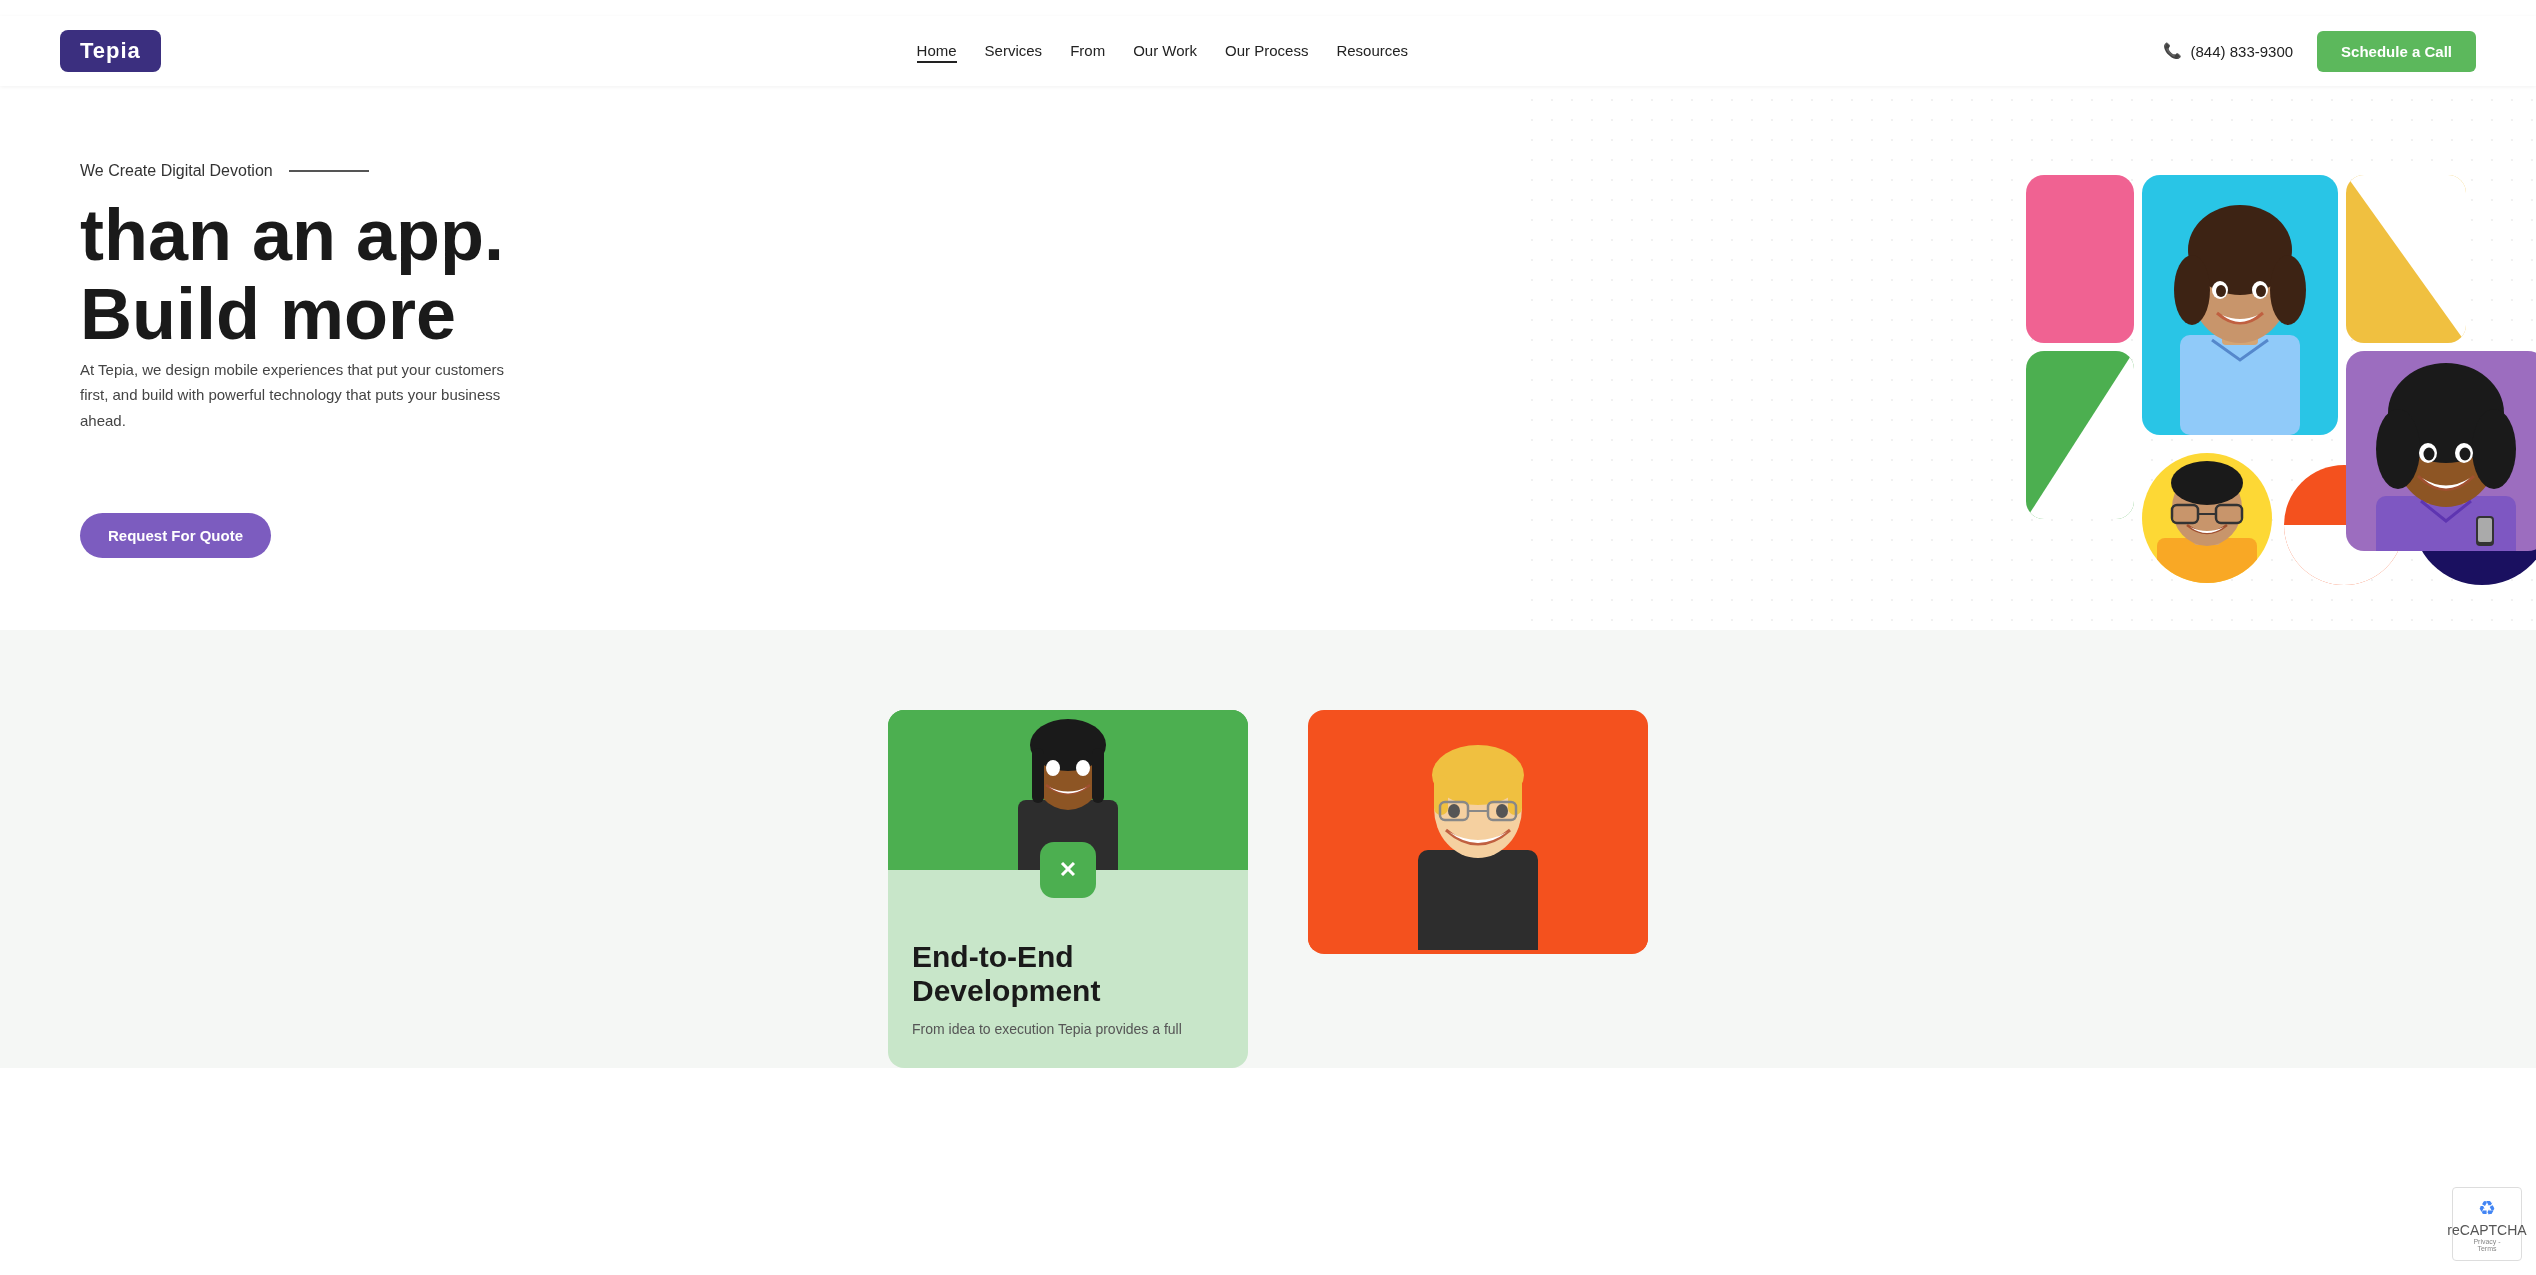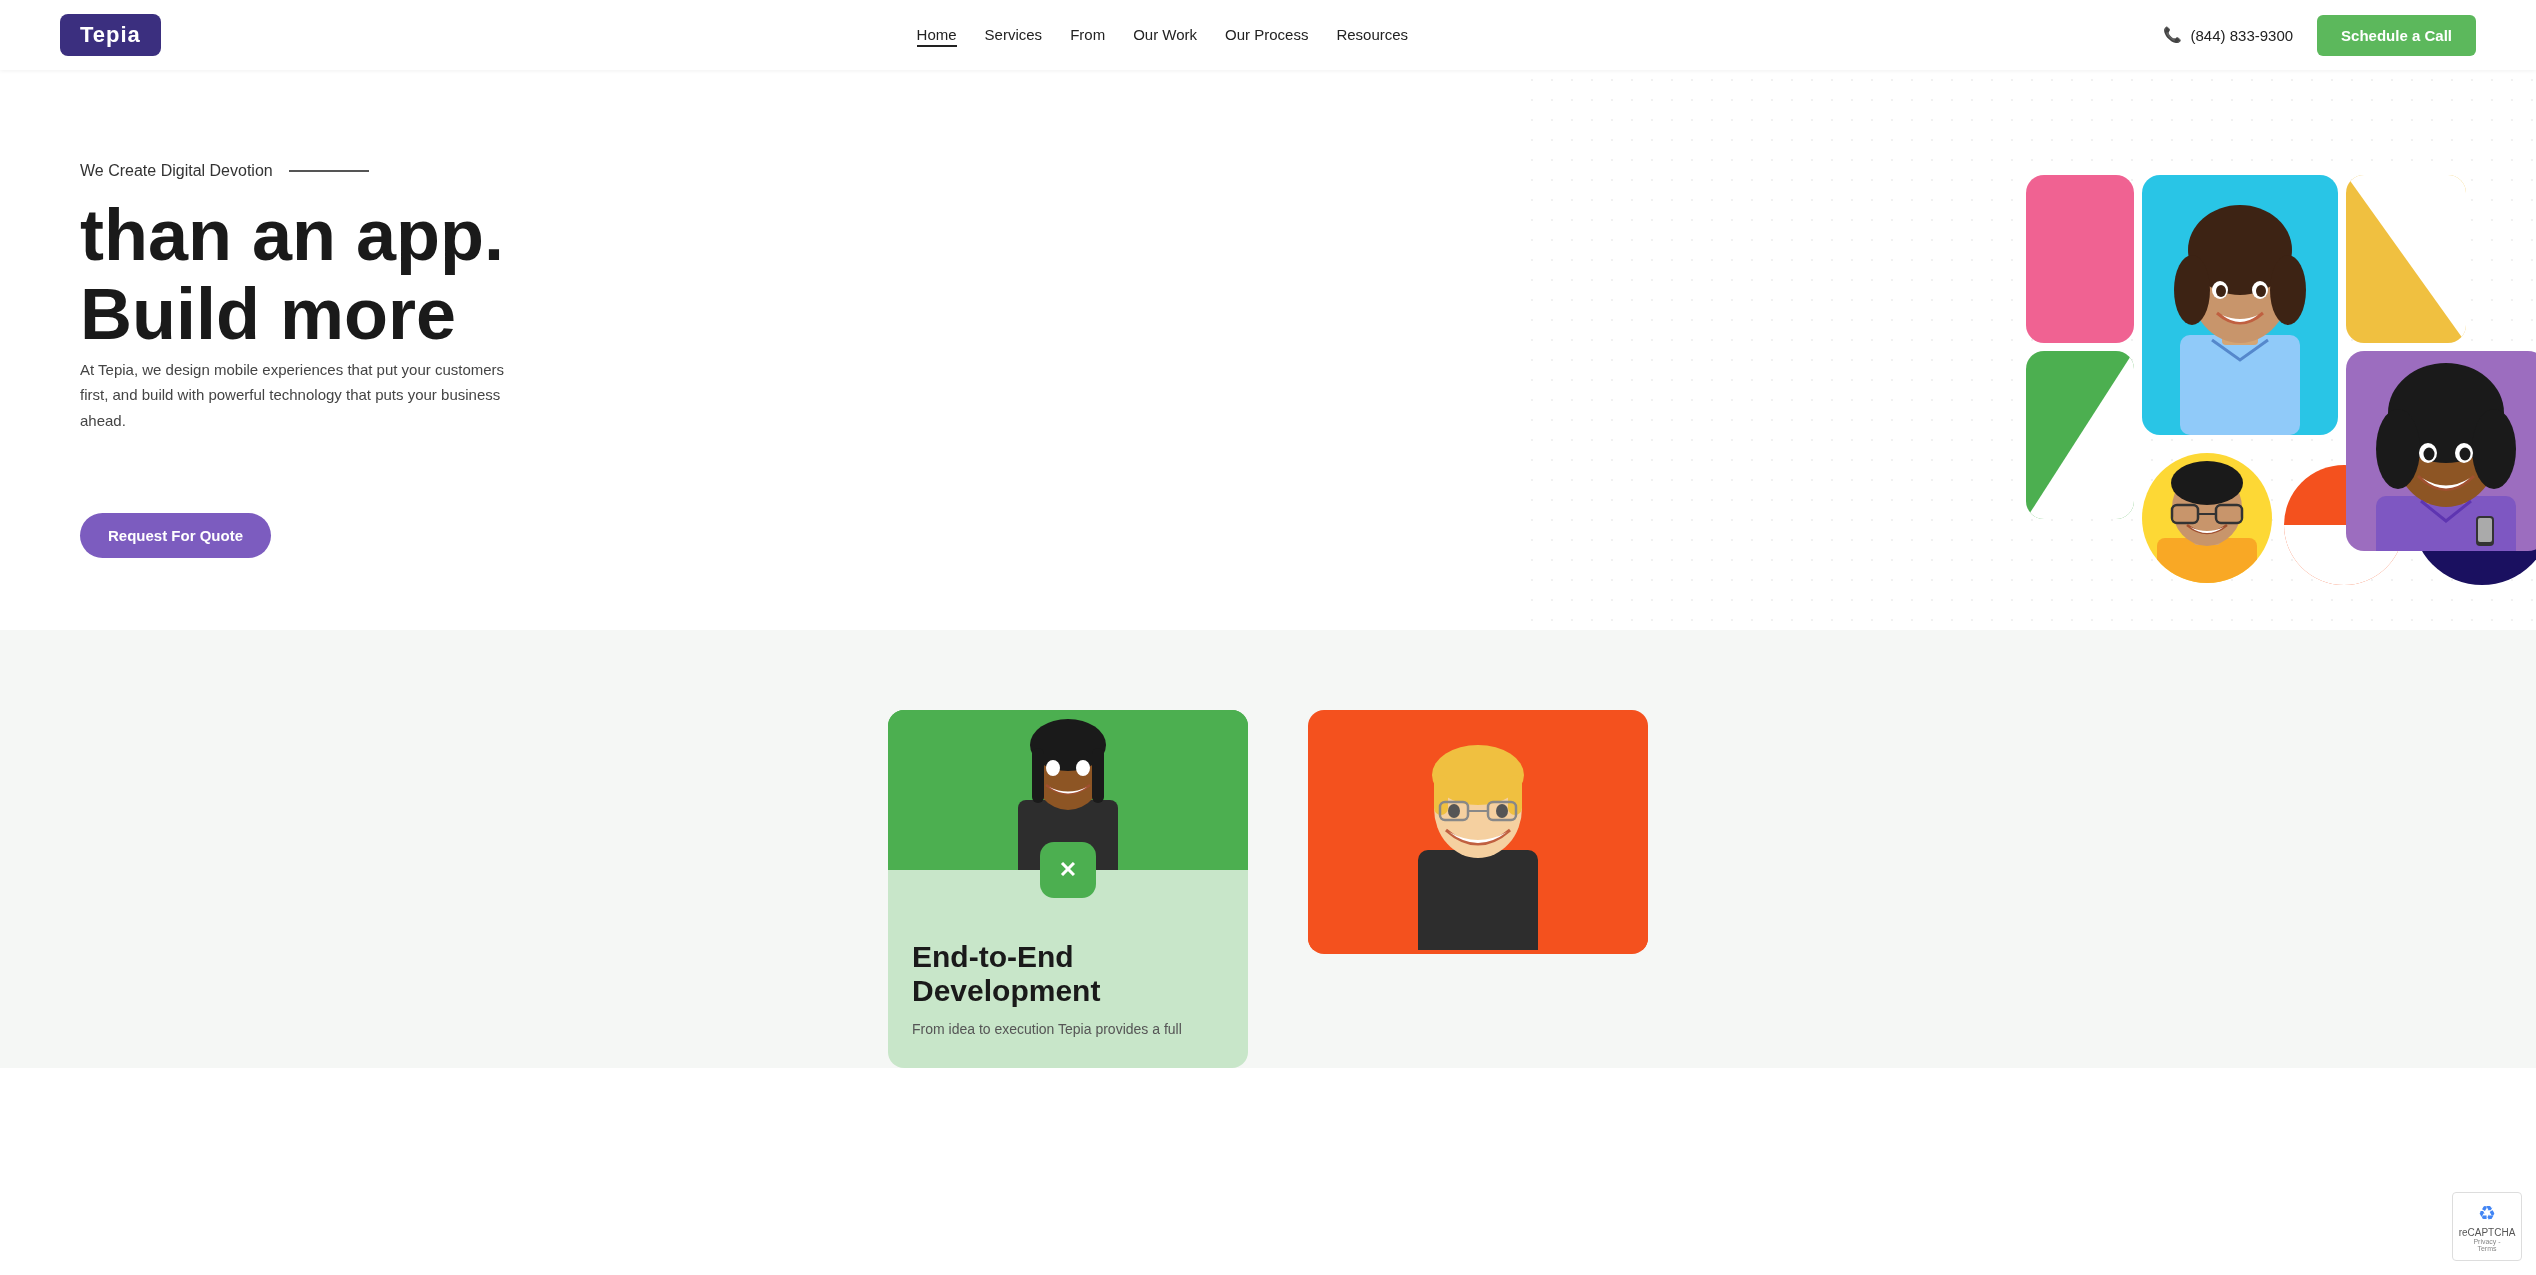--- a/index.html
+++ b/index.html
@@ -8,21 +8,21 @@
     
     nav {
       display: flex;
       align-items: center;
       justify-content: space-between;
       padding: 14px 60px;
       height: 70px;
       background: #fff;
       box-shadow: 0 1px 4px rgba(0,0,0,0.06);
       position: sticky;
-      top: 0;
+      top: 16px;
       z-index: 100;
     }
     .nav-logo {
       background: #3b2f7f;
       color: #fff;
       font-size: 22px;
       font-weight: 700;
       padding: 8px 20px;
       border-radius: 8px;
       letter-spacing: 1px;
@@ -381,15 +381,15 @@
 
       <path d="M138 100 Q170 128 202 100" stroke="#c06040" stroke-width="3" fill="none"></path>
       <path d="M141 102 Q170 124 199 102 Q170 118 141 102" fill="#fff"></path>
     </svg>
   </div>
 
 </section>
 
 <div class="recaptcha-badge">
   <div class="recaptcha-logo">♻</div>
-  <span style="font-size:10px; color:#555; text-align:center;">reCAPTCHA</span>
+  <span style="font-size:14px; color:#555; text-align:center;">reCAPTCHA</span>
   <span style="font-size:7px; color:#888; text-align:center;">Privacy - Terms</span>
 </div>
 
 </body></html>

